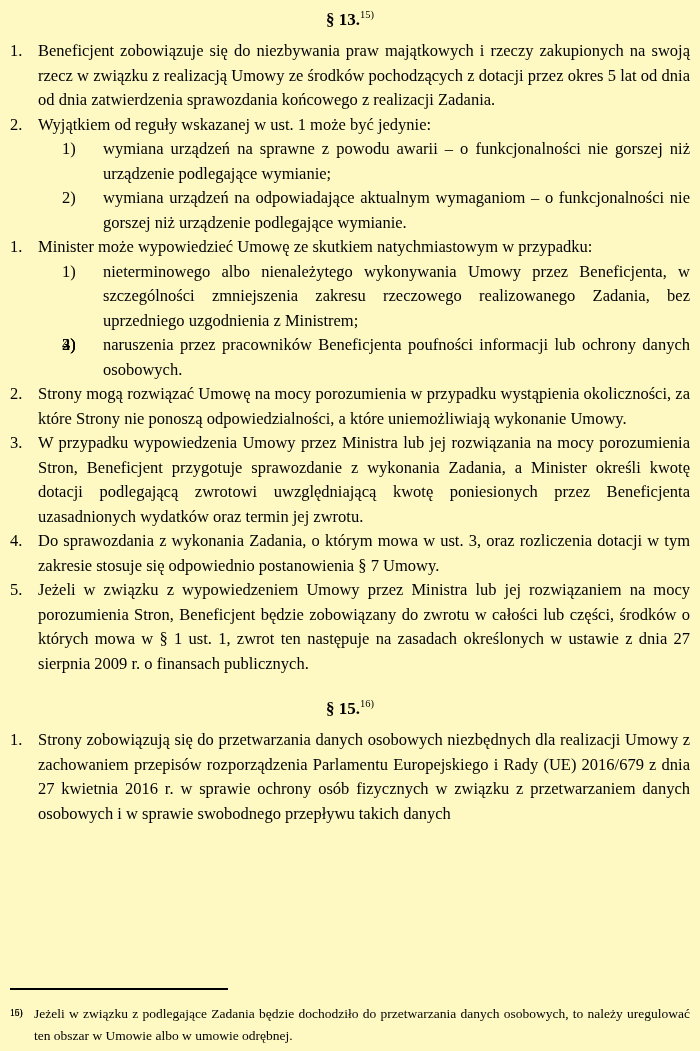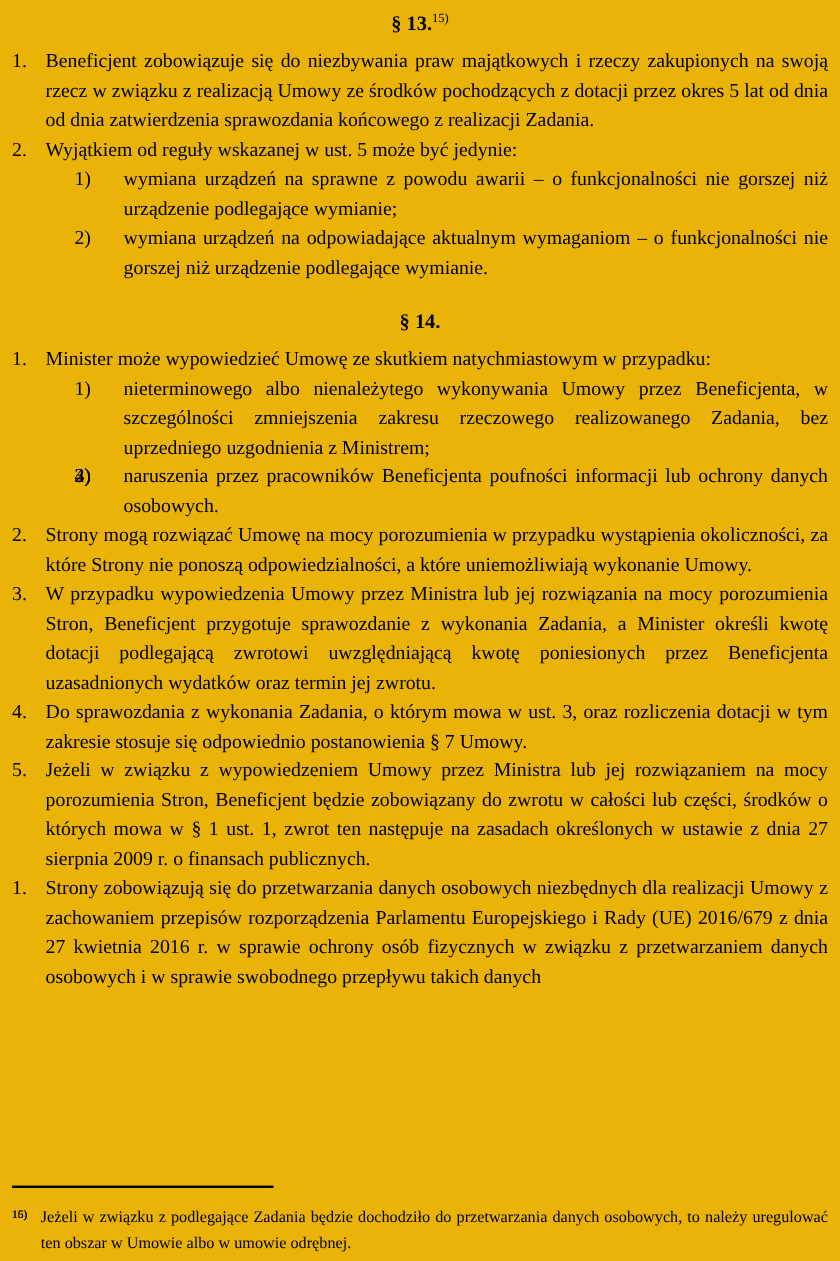--- a/index.html
+++ b/index.html
@@ -8,21 +8,21 @@
     width: 700px; height: 1051px;
     font-family: "Liberation Serif", "DejaVu Serif", serif;
     color: #000000;
     position: relative;
     overflow: hidden;
   }
   .page {
     position: relative;
     width: 700px; height: 1051px;
     padding: 8px 10px 0 10px;
-    background: #eab308;
+    background: #fef9c3;
     overflow: hidden;
   }
   .heading {
     text-align: center;
     font-weight: bold;
     font-size: 17px;
     line-height: 24px;
     margin: 21px 0 7px 0;
   }
   .heading.first { margin-top: 0; }
@@ -79,32 +79,31 @@
 
   <div class="heading first"><span>§ 13.</span><sup>15)</sup></div>
 
   <div class="item">
     <span class="num">1.</span>
     <span class="txt">Beneficjent zobowiązuje się do niezbywania praw majątkowych i rzeczy zakupionych na swoją rzecz w związku z realizacją Umowy ze środków pochodzących z dotacji przez okres 5 lat od dnia od dnia zatwierdzenia sprawozdania końcowego z realizacji Zadania.</span>
   </div>
 
   <div class="item">
     <span class="num">2.</span>
-    <span class="txt">Wyjątkiem od reguły wskazanej w ust. 5 może być jedynie:</span>
+    <span class="txt">Wyjątkiem od reguły wskazanej w ust. 1 może być jedynie:</span>
   </div>
   <div class="sub">
     <span class="num">1)</span>
     <span class="txt">wymiana urządzeń na sprawne z powodu awarii – o funkcjonalności nie gorszej niż urządzenie podlegające wymianie;</span>
   </div>
   <div class="sub">
     <span class="num">2)</span>
     <span class="txt">wymiana urządzeń na odpowiadające aktualnym wymaganiom – o funkcjonalności nie gorszej niż urządzenie podlegające wymianie.</span>
   </div>
 
-  <div class="heading"><span>§ 14.</span></div>
 
   <div class="item">
     <span class="num">1.</span>
     <span class="txt">Minister może wypowiedzieć Umowę ze skutkiem natychmiastowym w przypadku:</span>
   </div>
   <div class="sub">
     <span class="num">1)</span>
     <span class="txt">nieterminowego albo nienależytego wykonywania Umowy przez Beneficjenta, w szczególności zmniejszenia zakresu rzeczowego realizowanego Zadania, bez uprzedniego uzgodnienia z Ministrem;</span>
   </div>
   <div class="sub">
@@ -128,20 +127,21 @@
   </div>
   <div class="item">
     <span class="num">4.</span>
     <span class="txt">Do sprawozdania z wykonania Zadania, o którym mowa w ust. 3, oraz rozliczenia dotacji w tym zakresie stosuje się odpowiednio postanowienia § 7 Umowy.</span>
   </div>
   <div class="item">
     <span class="num">5.</span>
     <span class="txt">Jeżeli w związku z wypowiedzeniem Umowy przez Ministra lub jej rozwiązaniem na mocy porozumienia Stron, Beneficjent będzie zobowiązany do zwrotu w całości lub części, środków o których mowa w § 1 ust. 1, zwrot ten następuje na zasadach określonych w ustawie z dnia 27 sierpnia 2009 r. o finansach publicznych.</span>
   </div>
 
+  <div class="heading"><span>§ 15.</span><sup>16)</sup></div>
 
   <div class="item">
     <span class="num">1.</span>
     <span class="txt">Strony zobowiązują się do przetwarzania danych osobowych niezbędnych dla realizacji Umowy z zachowaniem przepisów rozporządzenia Parlamentu Europejskiego i Rady (UE) 2016/679 z dnia 27 kwietnia 2016 r. w sprawie ochrony osób fizycznych w związku z przetwarzaniem danych osobowych i w sprawie swobodnego przepływu takich danych</span>
   </div>
 
   <div class="footnotes">
     <div class="fn-sep"></div>
     <div class="fn">
       <sup class="fn-num">15)</sup>

